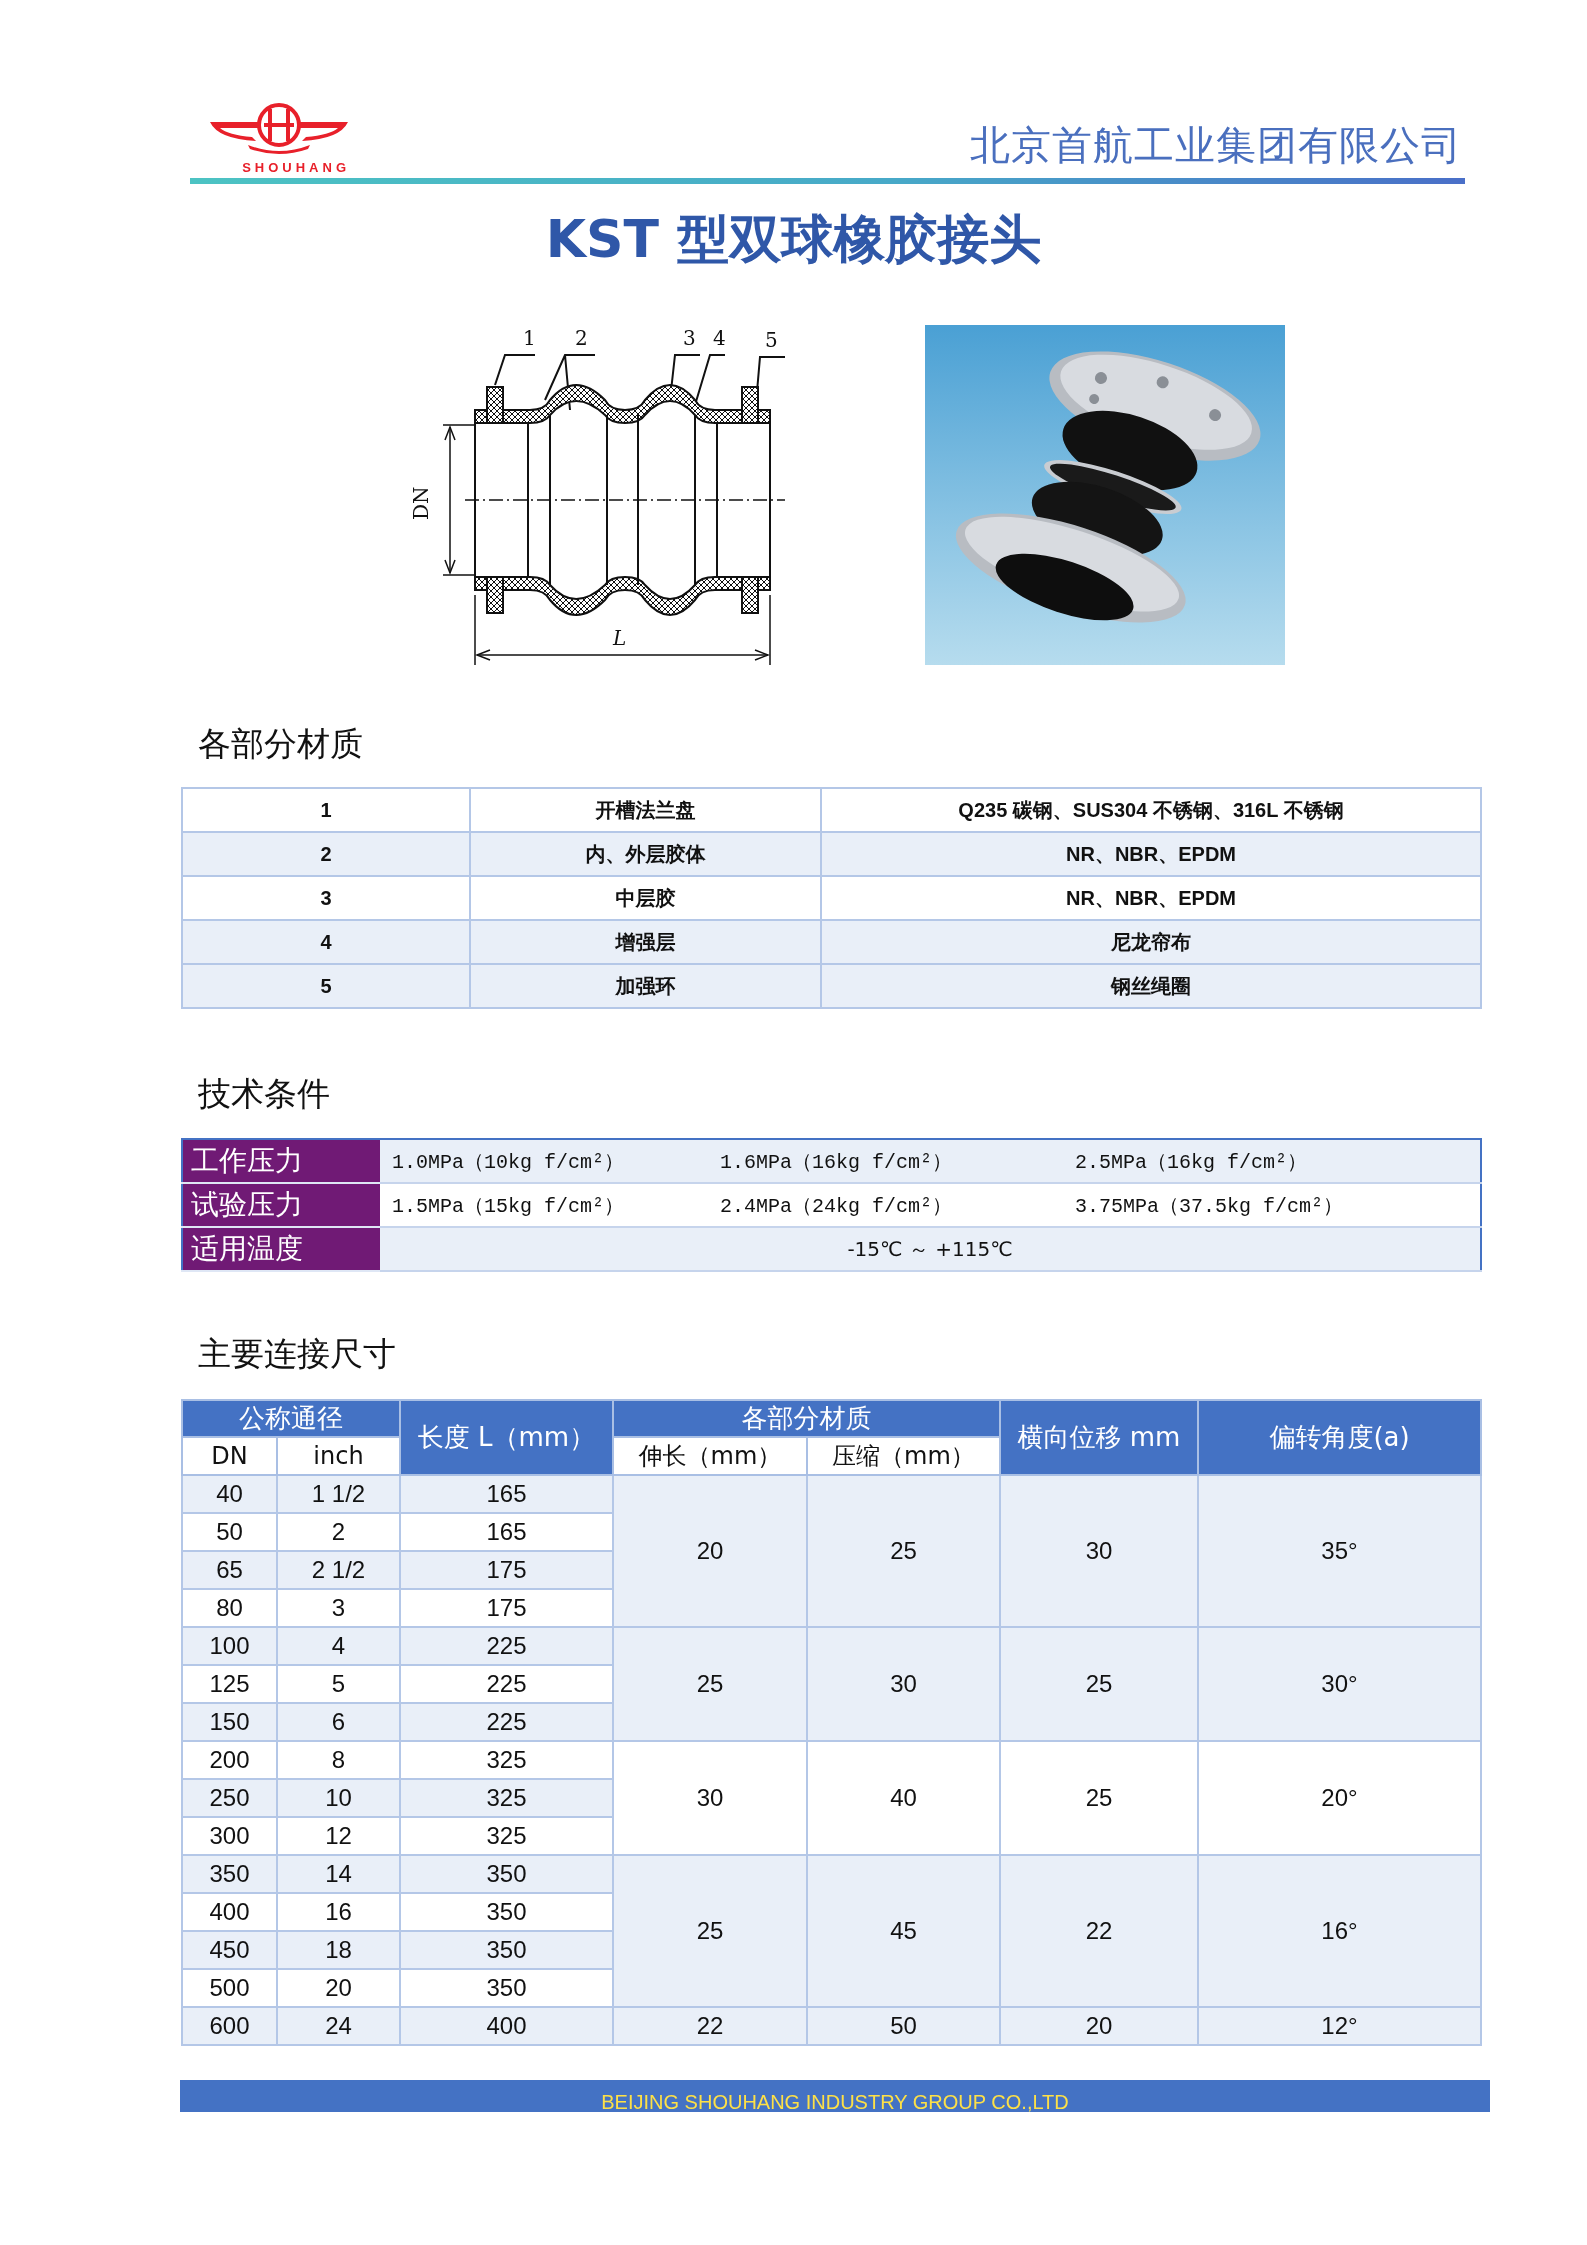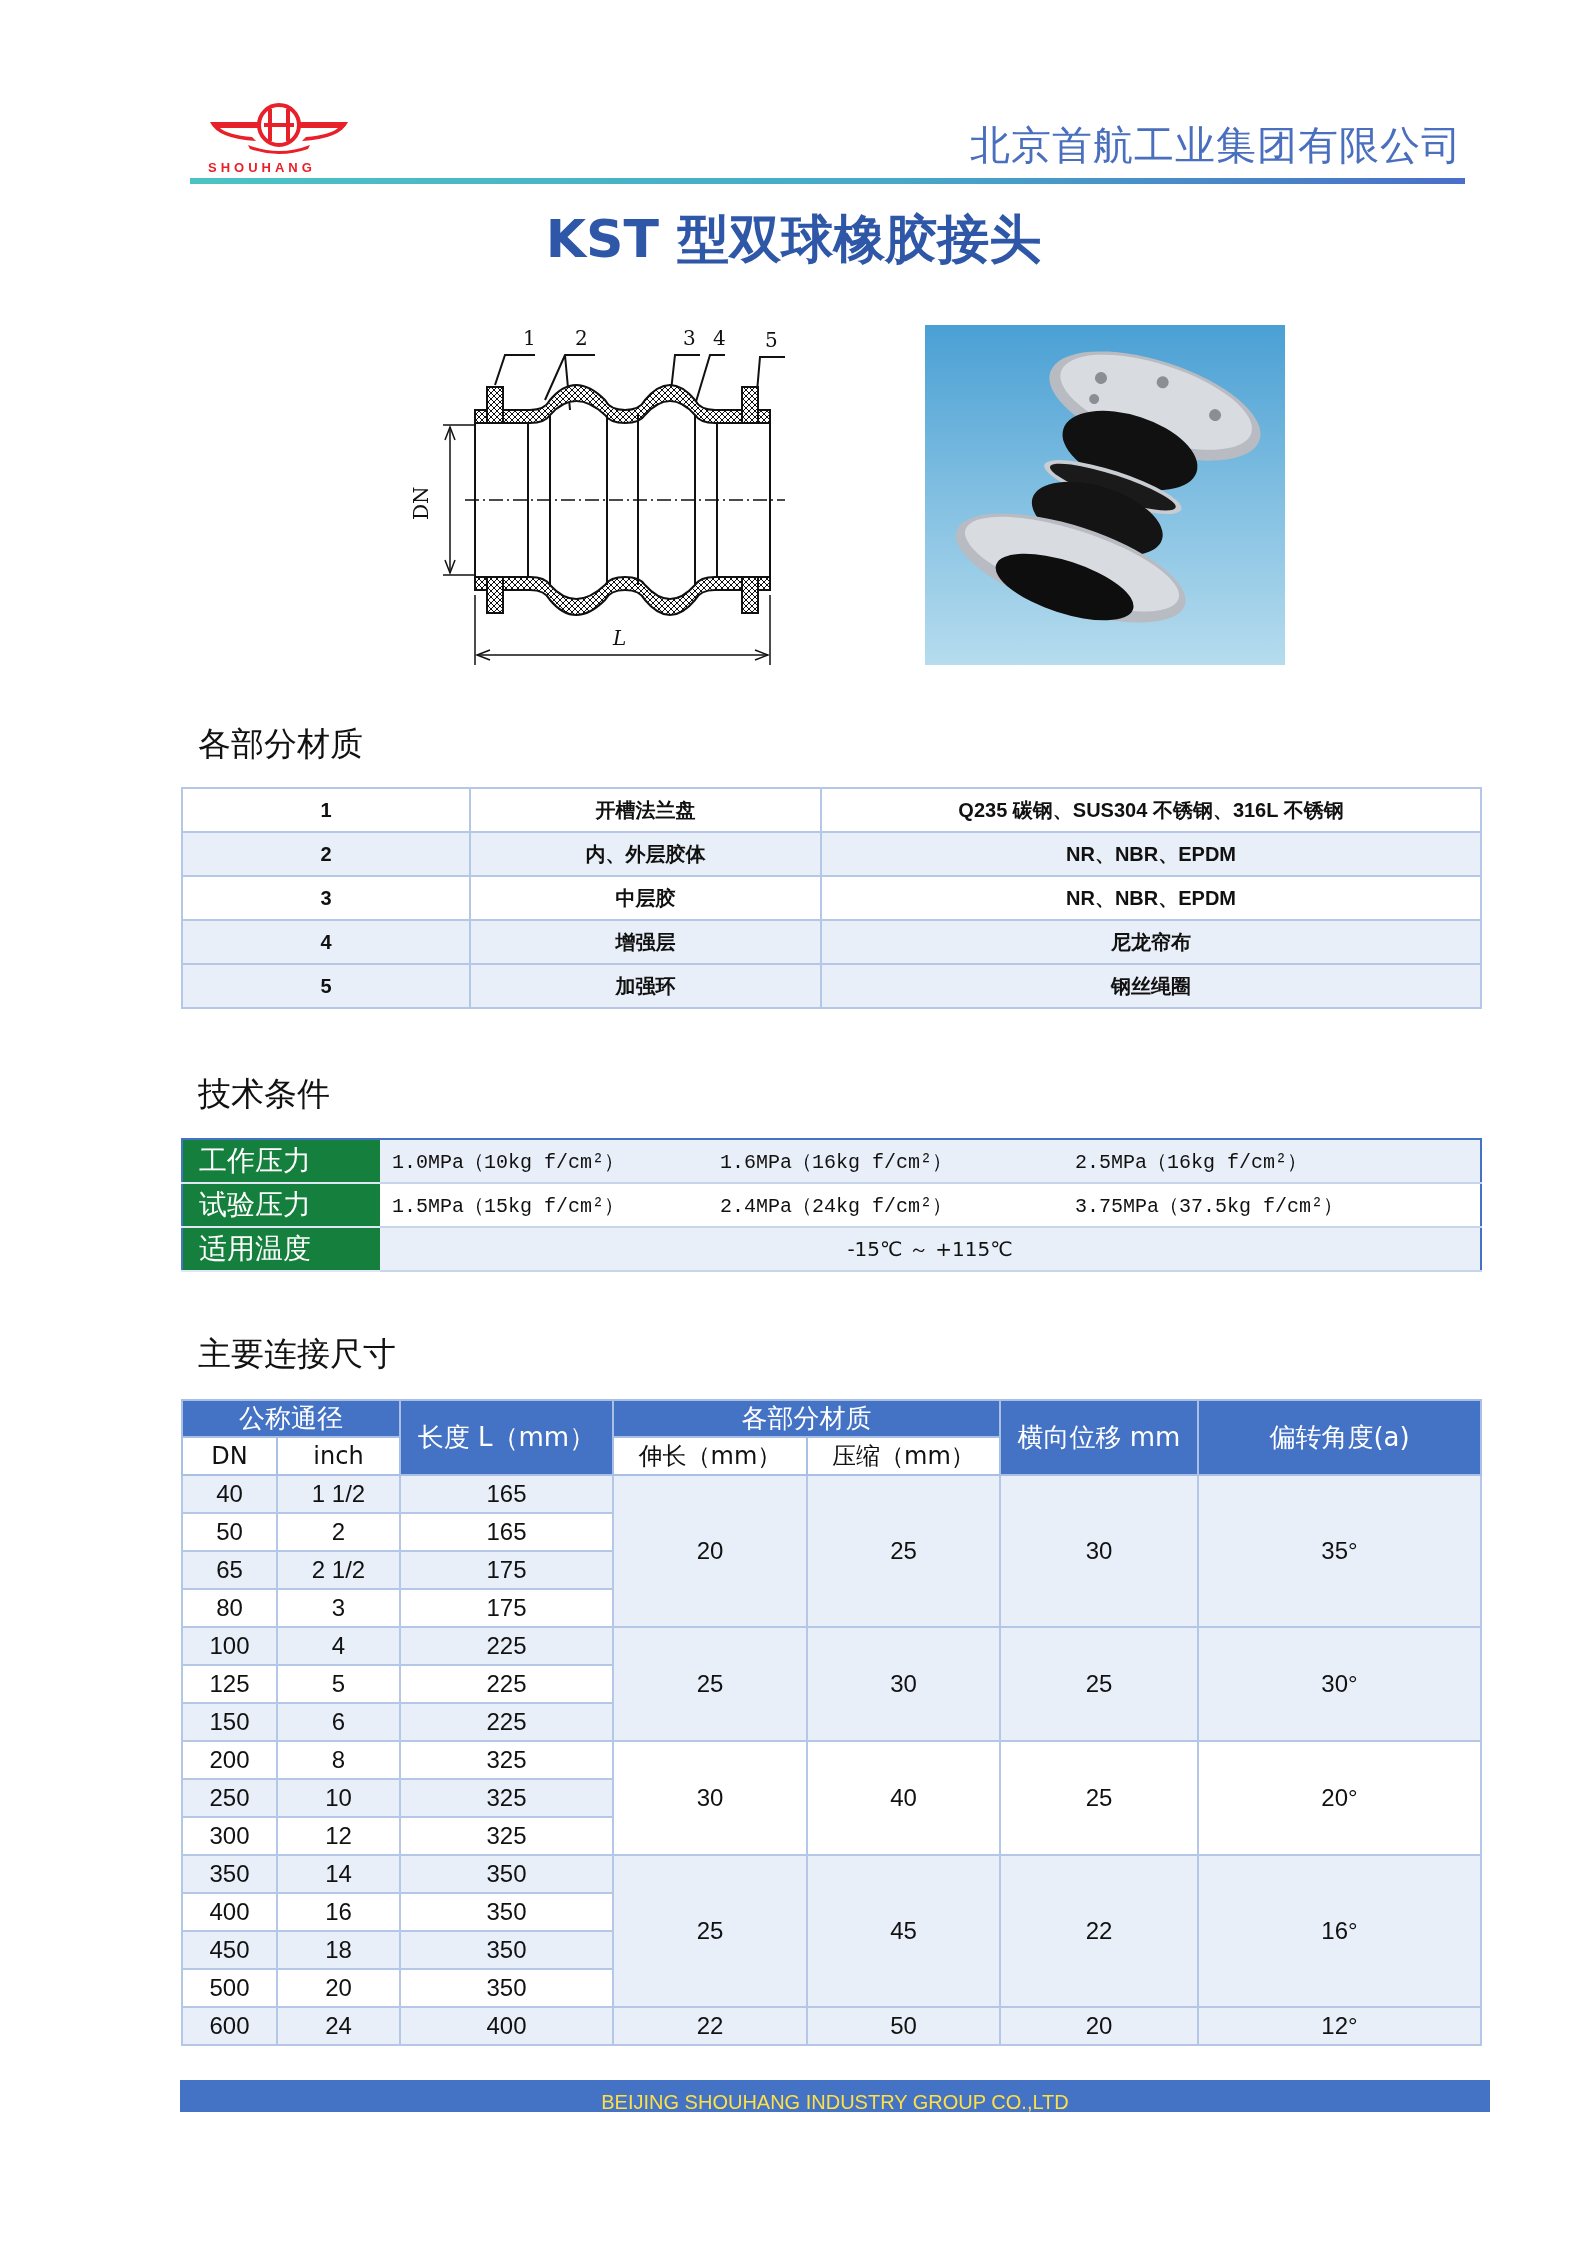--- a/index.html
+++ b/index.html
@@ -2,21 +2,21 @@
 <html><head>
 <meta charset="utf-8">
 <style>
   html, body { margin:0; padding:0; background:#ffffff; }
   body { width:1587px; height:2245px; position:relative; overflow:hidden;
          font-family: "DejaVu Sans", "Liberation Sans", sans-serif; color:#111; }
   .abs { position:absolute; }
 
   
   .logo { left:208px; top:95px; width:142px; height:80px; }
-  .logo-text { position:absolute; left:0; right:0; bottom:0; text-align:left;
+  .logo-text { position:absolute; left:0; right:0; bottom:0; text-align:right;
                font-weight:bold; font-size:13px; letter-spacing:4px; color:#e8202a;
                font-family:"Liberation Sans", sans-serif; }
   .company { right:125px; top:118px; font-size:40px; color:#4a6fbe; letter-spacing:1px; }
   .header-line { left:190px; top:178px; width:1275px; height:6px;
                  background:linear-gradient(90deg,#4cc3c3 0%,#47a9c8 55%,#4a6fc8 100%); }
   .title { left:0; width:1587px; top:205px; text-align:center; font-size:52px;
            font-weight:bold; color:#2f57a8; }
 
   
   .diagram { left:395px; top:315px; width:440px; height:370px; }
@@ -33,21 +33,21 @@
   .t1 th { background:#4472c4; color:#fff; font-weight:normal; font-size:21px; height:44px;
            border-right:2px solid #a9bfe4; }
   .t1 td { font-size:20px; font-weight:bold; height:42px; border:2px solid #b4c7e7;
            font-family:"Liberation Sans", sans-serif; }
   .t1 tr.alt td { background:#e9eff8; }
 
   
   .t2 { left:181px; top:1138px; width:1299px; border:2px solid #4472c4; }
   .t2 td { height:42px; border-bottom:2px solid #c6d4ec; font-size:20px;
            font-family:"Liberation Mono", monospace; text-align:left; }
-  .t2 td.lbl { background:#15803d; color:#fff; font-size:28px; width:196px; padding-left:16px;
+  .t2 td.lbl { background:#701a75; color:#fff; font-size:28px; width:196px; padding-left:8px;
                font-family:"DejaVu Sans", sans-serif; border-bottom:2px solid #dfe7f5;margin-left:47px; }
   .t2 tr.alt td.val { background:#e9eff8; }
   .t2 td.c { text-align:center; font-family:"DejaVu Sans", sans-serif; }
   .t2 td.v1 { padding-left:12px;margin-left:30px; }
 
   
   .t3 { left:181px; top:1399px; width:1299px; border:2px solid #4472c4; }
   .t3 th { background:#4472c4; color:#fff; font-weight:normal; font-size:26px;
            border:2px solid #a9bfe4; }
   .t3 th.sub { background:#fff; color:#111; font-size:24px; border:2px solid #a9bfe4; }

